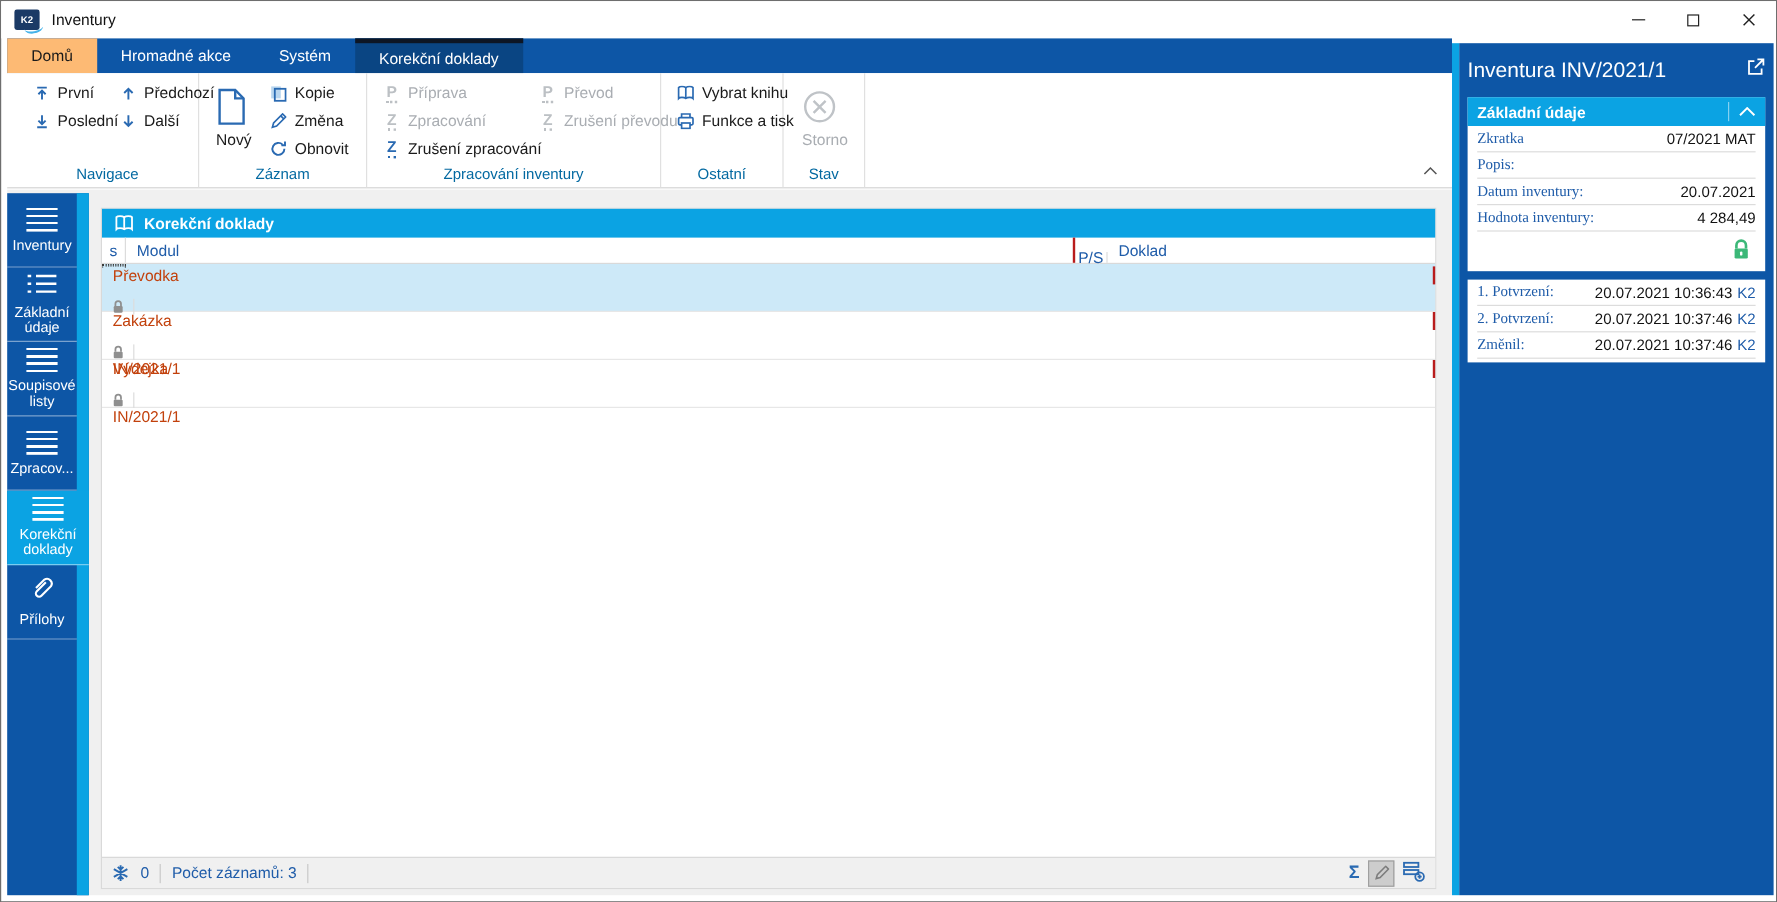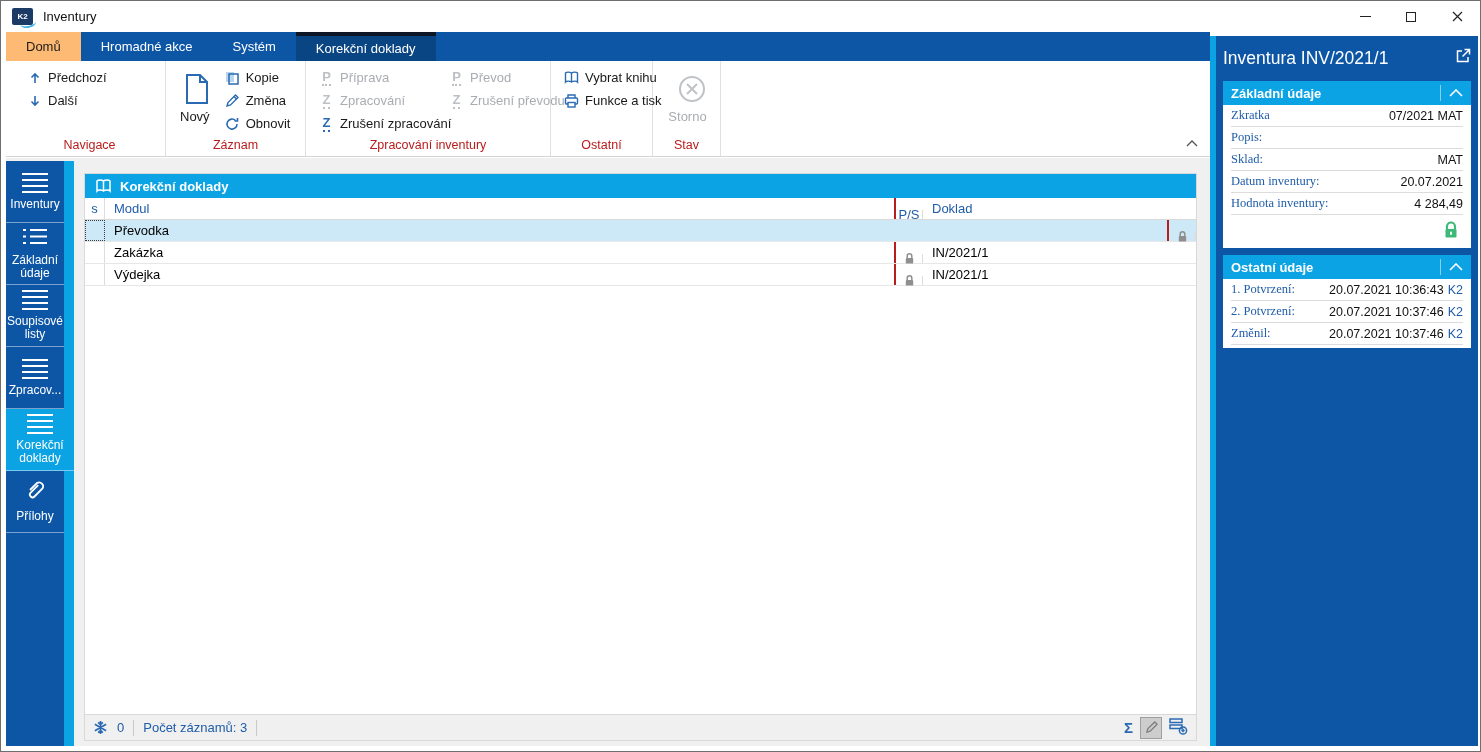--- a/index.html
+++ b/index.html
@@ -19,26 +19,26 @@
   
   .tabrow { position:absolute; top:31px; left:5px; width:1204px; height:29px; background:#0d56a6; display:flex; }
   .tab { display:flex; align-items:center; padding:0 20px; font-size:13px; color:#fff; }
   .tab.active { background:#fdba74; color:#1a1a1a; }
   .tab.contextual { background:#0a4583; border-top:4px solid #0d1625; }
 
   
   .ribbon { position:absolute; top:60px; left:5px; width:1204px; height:96px; background:#fff; border-bottom:1px solid #d4d4d4; display:flex; padding-left:8px; }
   .rgroup { display:flex; flex-direction:column; border-right:1px solid #e0e0e0; }
   .rg-content { flex:1; display:flex; padding:5px 4px 0 6px; }
-  .rg-label { height:20px; text-align:center; font-size:12.5px; color:#b91c1c; line-height:18px; }
+  .rg-label { height:20px; text-align:center; font-size:12.5px; color:#0369a1; line-height:18px; }
   .rcol { display:flex; flex-direction:column; }
   .sbtn { display:flex; align-items:center; height:23px; padding:0 6px; font-size:13px; color:#1a1a1a; white-space:nowrap; }
   .sbtn .ic { width:17px; display:flex; justify-content:center; margin-right:5px; flex:none; }
   .sbtn.disabled { color:#a9adb2; }
-  .bigbtn { display:flex; flex-direction:column; align-items:flex-end; justify-content:flex-start; padding:3px 8px 0; font-size:13px; color:#1a1a1a; }
+  .bigbtn { display:flex; flex-direction:column; align-items:flex-start; justify-content:flex-start; padding:3px 8px 0; font-size:13px; color:#1a1a1a; }
   .bigbtn .bic { height:40px; display:flex; align-items:center; }
   .bigbtn.disabled { color:#a9adb2; }
   .letter { font-weight:600; font-size:13px; color:#2a6ab2; border-bottom:2px dotted #2a6ab2; line-height:14px; }
   .sbtn.disabled .letter { color:#bcc0c4; border-bottom-color:#bcc0c4; }
   .ribbon-collapse { position:absolute; right:12px; bottom:5px; }
 
   
   .content { position:absolute; top:157px; left:5px; width:1204px; bottom:5px; background:#f0f0f0; }
 
   
@@ -51,21 +51,21 @@
 
   
   .tablepanel { position:absolute; left:78px; top:15px; right:13px; bottom:5px; background:#fff; border:1px solid #d9d9d9; display:flex; flex-direction:column; }
   .tp-header { height:24px; background:#0ba3e3; display:flex; align-items:center; padding:0 10px; color:#fff; }
   .tp-title { font-size:13px; font-weight:bold; margin-left:8px; }
   .tp-cols { height:22px; display:flex; align-items:center; border-bottom:1px solid #d9d9d9; color:#1f5ca9; font-size:13px; }
   .col-s { width:20px; text-align:center; align-self:stretch; display:flex; align-items:center; justify-content:center; border-right:1px solid #dcdcdc; flex:none; }
   .col-modul { flex:1; padding-left:9px; align-self:stretch; display:flex; align-items:center; border-right:2px solid #b91c1c; }
   .col-ps { width:27px; align-self:stretch; display:flex; align-items:center; justify-content:center; border-right:1px solid #dcdcdc; flex:none;margin-top:12px; }
   .col-doklad { width:273px; padding-left:9px; align-self:stretch; display:flex; align-items:center; flex:none; }
-  .trow { height:22px; display:flex; align-items:stretch; border-bottom:1px solid #e7e7e7; font-size:13px; color:#000000; }
+  .trow { height:40px; display:flex; align-items:stretch; border-bottom:1px solid #e7e7e7; font-size:13px; color:#c2410c;flex-direction:column; }
   .trow.selected { background:#cde9f8; }
   .trow.selected .col-s { border:1px dotted #3a3a3a; }
   .tp-fill { flex:1; }
   .tp-status { height:26px; background:#f0f0f0; border-top:1px solid #d9d9d9; display:flex; align-items:center; padding:0 8px; gap:9px; color:#1f5ca9; font-size:13px; }
   .vsep { width:1px; height:16px; background:#c9c9c9; }
   .st-right { margin-left:auto; display:flex; align-items:center; gap:7px; }
   .sigma { color:#2a6ab2; font-size:15px; font-weight:bold; }
   .pencilbox { width:22px; height:22px; background:#cdcdcd; border:1px solid #9f9f9f; display:flex; align-items:center; justify-content:center; }
 
   
@@ -110,20 +110,40 @@
     <div class="tab active">Domů</div>
     <div class="tab">Hromadné akce</div>
     <div class="tab">Systém</div>
     <div class="tab contextual">Korekční doklady</div>
   </div>
 
   <div class="ribbon">
 
     <div class="rgroup" style="width:152px">
       <div class="rg-content">
+        <div class="rcol" style="width:72px">
+          <div class="sbtn">
+            <span class="ic">
+                <svg width="14" height="14" viewBox="0 0 14 14" fill="none" stroke="#2a6ab2" stroke-width="1.6">
+                  <path d="M3 2h8"></path>
+                  <path d="M7 12V4.5M4 7.5L7 4.5l3 3"></path>
+                </svg>
+              </span>
+            <span>První</span>
+          </div>
+          <div class="sbtn">
+            <span class="ic">
+                <svg width="14" height="14" viewBox="0 0 14 14" fill="none" stroke="#2a6ab2" stroke-width="1.6">
+                  <path d="M3 12h8"></path>
+                  <path d="M7 2v7.5M4 6.5l3 3 3-3"></path>
+                </svg>
+              </span>
+            <span>Poslední</span>
+          </div>
+        </div>
         <div class="rcol">
           <div class="sbtn">
             <span class="ic">
                 <svg width="14" height="14" viewBox="0 0 14 14" fill="none" stroke="#2a6ab2" stroke-width="1.6">
                   <path d="M7 12V3M3.5 6.5L7 3l3.5 3.5"></path>
                 </svg>
               </span>
             <span>Předchozí</span>
           </div>
           <div class="sbtn">
@@ -406,48 +426,37 @@
         </div>
         <div class="rp-field">
           <span class="lbl">Zkratka</span>
           <span class="val">07/2021 MAT</span>
         </div>
         <div class="rp-field">
           <span class="lbl">Popis:</span>
           <span class="val"></span>
         </div>
         <div class="rp-field">
-          <span class="lbl">Sklad:</span>
-          <span class="val">MAT</span>
-        </div>
-        <div class="rp-field">
           <span class="lbl">Datum inventury:</span>
           <span class="val">20.07.2021</span>
         </div>
         <div class="rp-field">
           <span class="lbl">Hodnota inventury:</span>
           <span class="val">4 284,49</span>
         </div>
         <div class="lockrow">
           <svg width="20" height="20" viewBox="0 0 20 20">
               <path d="M6 9V6.5a4 4 0 0 1 8 0V9" fill="none" stroke="#3cb878" stroke-width="2.2"></path>
               <rect x="4.5" y="9" width="11" height="8.5" rx="1.2" fill="#3cb878"></rect>
               <rect x="9" y="11.5" width="2" height="3.5" rx="1" fill="#fff"></rect>
             </svg>
         </div>
       </div>
 
       <div class="rp-box">
-        <div class="rp-box-h">
-          <span>Ostatní údaje</span>
-          <span class="hsep"></span>
-          <svg width="14" height="8" viewBox="0 0 14 8" fill="none" stroke="#fff" stroke-width="1.6">
-              <path d="M1 7l6-6 6 6"></path>
-            </svg>
-        </div>
         <div class="rp-field">
           <span class="lbl">1. Potvrzení:</span>
           <span><span class="val">20.07.2021 10:36:43</span><span class="kuser">K2</span></span>
         </div>
         <div class="rp-field">
           <span class="lbl">2. Potvrzení:</span>
           <span><span class="val">20.07.2021 10:37:46</span><span class="kuser">K2</span></span>
         </div>
         <div class="rp-field">
           <span class="lbl">Změnil:</span>

